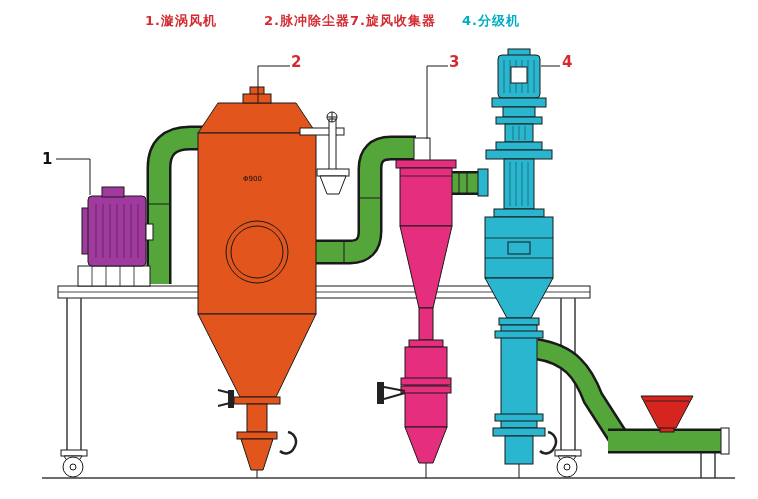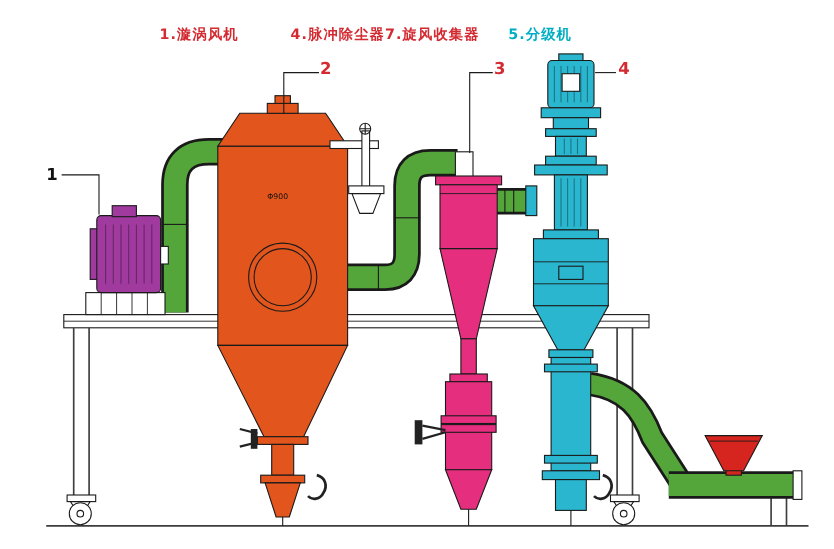--- a/index.html
+++ b/index.html
@@ -1,19 +1,19 @@
 <!DOCTYPE html>
 <html style="--c-blower: #A03A9E; --c-dust_collector: #E2551C; --c-cyclone: #E62E7E; --c-classifier: #29B6CE; --c-pipe: #55A63A; --c-hopper: #D6251E; --c-legend_red: #D42B32; --c-legend_cyan: #00AEC4; --c-text_black: #111111; --c-background: #FFFFFF;"><head>
 <meta charset="utf-8">
 <style>
   html,body{margin:0;padding:0;background:#fff;}
   .stage{position:relative;width:758px;height:499px;background:#fff;overflow:hidden;
          font-family:"DejaVu Sans",sans-serif;}
   .stage svg{position:absolute;left:0;top:0;}
-  .legend-item{position:absolute;top:12px;font-size:13px;font-weight:bold;letter-spacing:1px;white-space:nowrap;margin-top:10px;}
+  .legend-item{position:absolute;top:12px;font-size:13px;font-weight:bold;letter-spacing:1px;white-space:nowrap;}
   .legend-red{color:var(--c-legend_red,#D42B32);}
   .legend-cyan{color:var(--c-legend_cyan,#00AEC4);}
   .li1{left:145px;} .li2{left:264px;} .li3{left:350px;} .li4{left:462px;}
   .callout{position:absolute;font-size:15px;font-weight:bold;color:var(--c-legend_red,#D42B32);}
   .callout.black{color:var(--c-text_black,#111);}
   .c1{left:42px;top:150px;} .c2{left:291px;top:53px;} .c3{left:449px;top:53px;} .c4{left:562px;top:53px;}
 
   
   .f-orange{fill:var(--c-dust_collector,#E2551C);stroke:#1a1a1a;stroke-width:1;}
   .f-purple{fill:var(--c-blower,#A03A9E);stroke:#1a1a1a;stroke-width:1;}
@@ -194,23 +194,23 @@
     <g>
       <polyline points="56,159 90,159 90,195" class="ln"></polyline>
       <polyline points="290,66 258,66 258,103" class="ln"></polyline>
       <polyline points="448,66 427,66 427,139" class="ln"></polyline>
       <polyline points="560,66 541,66" class="ln"></polyline>
     </g>
   </svg>
 
   <div>
     <span class="legend-item legend-red li1">1.漩涡风机</span>
-    <span class="legend-item legend-red li2">4.脉冲除尘器</span>
+    <span class="legend-item legend-red li2">2.脉冲除尘器</span>
     <span class="legend-item legend-red li3">7.旋风收集器</span>
-    <span class="legend-item legend-cyan li4">5.分级机</span>
+    <span class="legend-item legend-cyan li4">4.分级机</span>
   </div>
 
   <span class="callout black c1">1</span>
   <span class="callout c2">2</span>
   <span class="callout c3">3</span>
   <span class="callout c4">4</span>
 
 </div>
 
 </body></html>

